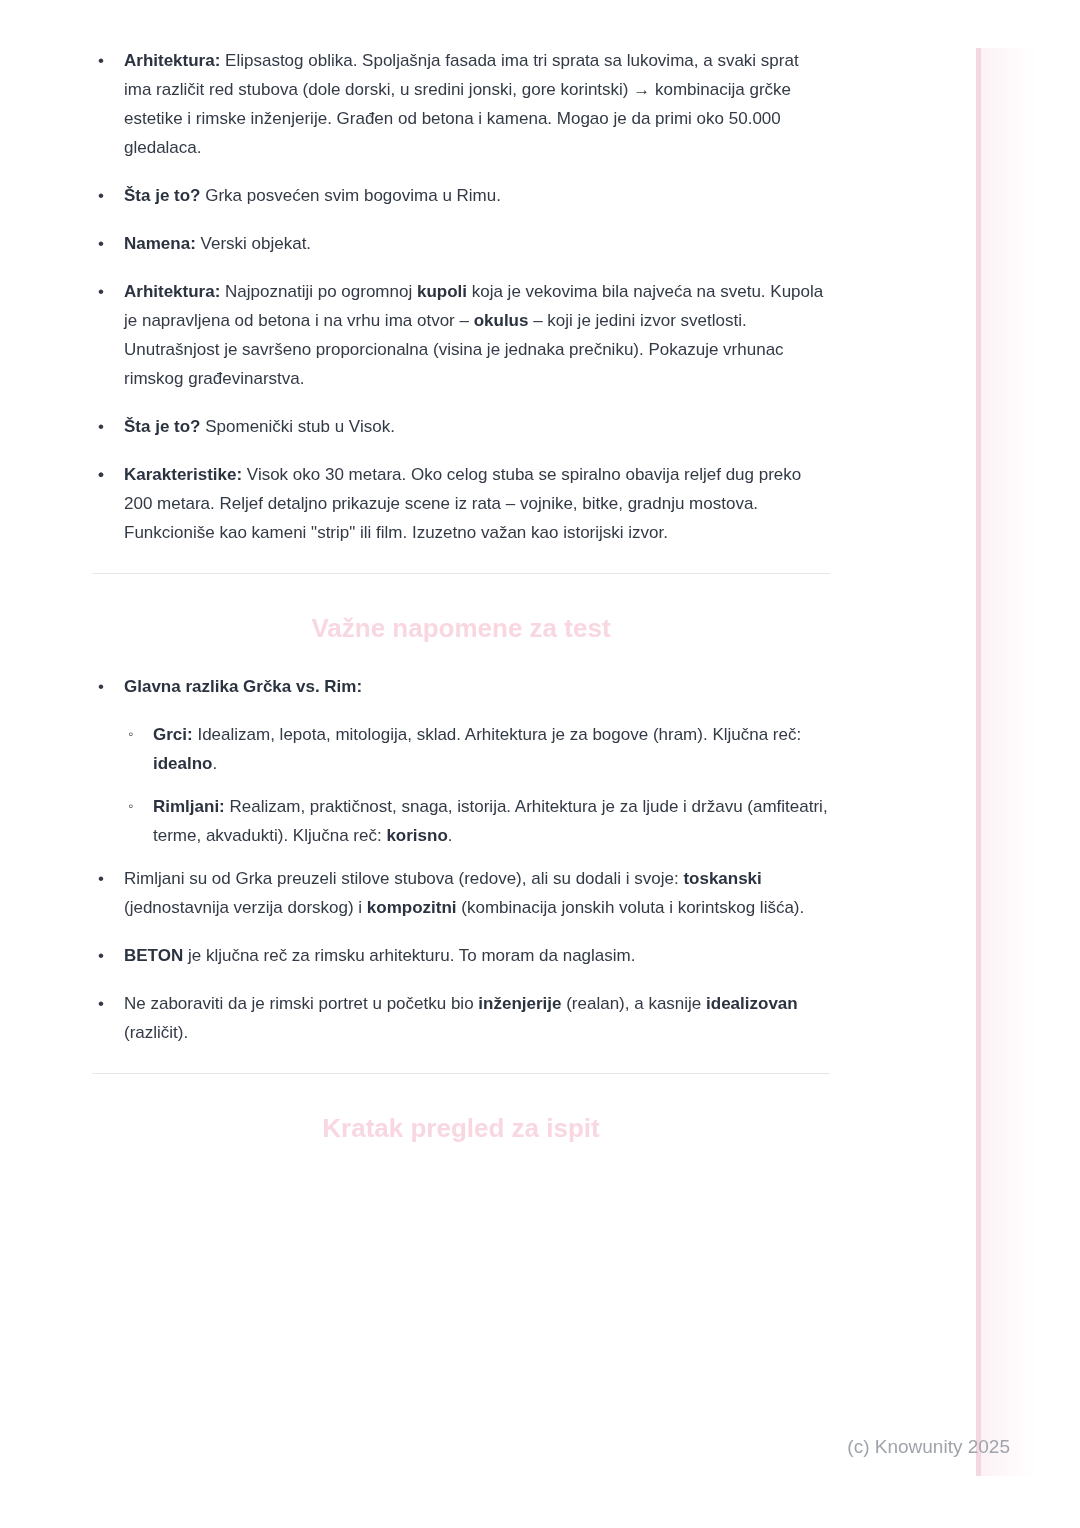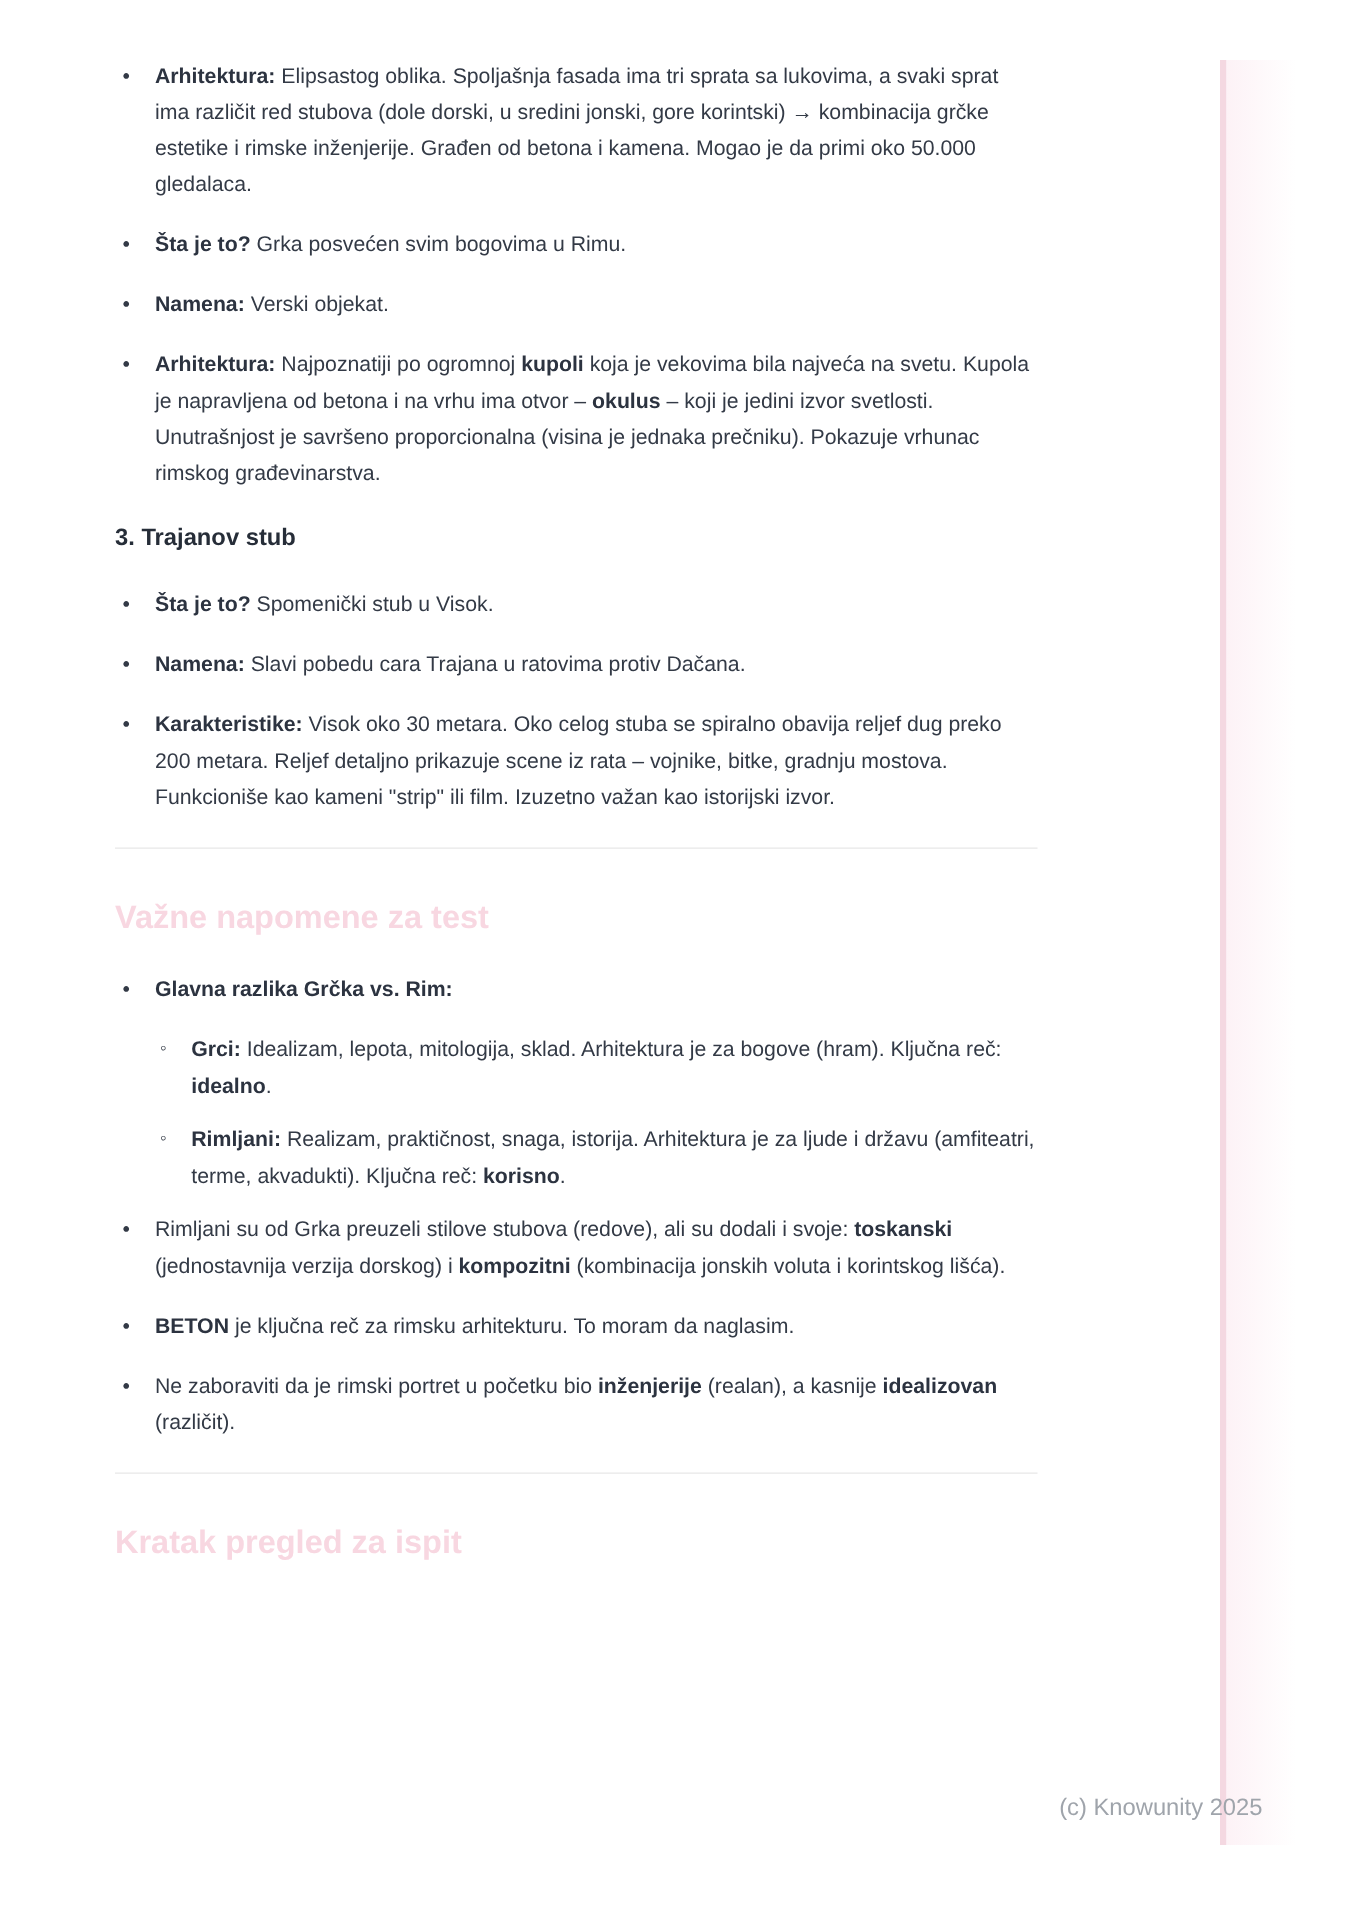--- a/index.html
+++ b/index.html
@@ -52,20 +52,21 @@
     color: #262d38;
     margin: 26px 0 26px 0;
     line-height: 24px;
   }
   h2.h2 {
     font-size: 26px;
     font-weight: 700;
     color: #f8d7e1;
     margin: 0 0 28px 0;
     line-height: 32px;
+    text-align: center;
   }
   hr.divider {
     border: none;
     border-top: 1px solid #e7e7e7;
     margin: 26px 0 38px 0;
     width: 100%;
   }
   .footer-note {
     position: absolute;
     top: 1438px;
@@ -93,23 +94,22 @@
 </style>
 </head>
 <body>
 
 <div class="page">
   <div class="content">
       <div class="bullet bullet-l1"><span class="marker m1">•</span><span><strong>Arhitektura:</strong><span> Elipsastog oblika. Spoljašnja fasada ima tri sprata sa lukovima, a svaki sprat ima različit red stubova (dole dorski, u sredini jonski, gore korintski) → kombinacija grčke estetike i rimske inženjerije. Građen od betona i kamena. Mogao je da primi oko 50.000 gledalaca.</span></span></div>
       <div class="bullet bullet-l1"><span class="marker m1">•</span><span><strong>Šta je to?</strong><span> Grka posvećen svim bogovima u Rimu.</span></span></div>
       <div class="bullet bullet-l1"><span class="marker m1">•</span><span><strong>Namena:</strong><span> Verski objekat.</span></span></div>
       <div class="bullet bullet-l1"><span class="marker m1">•</span><span><strong>Arhitektura:</strong><span> Najpoznatiji po ogromnoj </span><strong>kupoli</strong><span> koja je vekovima bila najveća na svetu. Kupola je napravljena od betona i na vrhu ima otvor – </span><strong>okulus</strong><span> – koji je jedini izvor svetlosti. Unutrašnjost je savršeno proporcionalna (visina je jednaka prečniku). Pokazuje vrhunac rimskog građevinarstva.</span></span></div>
-      <h3 class="h3">3. Trajanov stub</h3>
       <div class="bullet bullet-l1"><span class="marker m1">•</span><span><strong>Šta je to?</strong><span> Spomenički stub u Visok.</span></span></div>
-      <div class="bullet bullet-l1"><span class="marker m1">•</span><span><strong>Namena:</strong><span> Slavi pobedu cara Trajana u ratovima protiv Dačana.</span></span></div>
+      <div class="bullet bullet-l1"><span class="marker m1">•</span></div>
       <div class="bullet bullet-l1"><span class="marker m1">•</span><span><strong>Karakteristike:</strong><span> Visok oko 30 metara. Oko celog stuba se spiralno obavija reljef dug preko 200 metara. Reljef detaljno prikazuje scene iz rata – vojnike, bitke, gradnju mostova. Funkcioniše kao kameni "strip" ili film. Izuzetno važan kao istorijski izvor.</span></span></div>
       <hr class="divider">
       <h2 class="h2">Važne napomene za test</h2>
       <div class="bullet bullet-l1"><span class="marker m1">•</span><span><strong>Glavna razlika Grčka vs. Rim:</strong></span></div>
       <div class="bullet bullet-l2"><span class="marker m2">◦</span><span><strong>Grci:</strong><span> Idealizam, lepota, mitologija, sklad. Arhitektura je za bogove (hram). Ključna reč: </span><strong>idealno</strong><span>.</span></span></div>
       <div class="bullet bullet-l2"><span class="marker m2">◦</span><span><strong>Rimljani:</strong><span> Realizam, praktičnost, snaga, istorija. Arhitektura je za ljude i državu (amfiteatri, terme, akvadukti). Ključna reč: </span><strong>korisno</strong><span>.</span></span></div>
       <div class="bullet bullet-l1"><span class="marker m1">•</span><span><span>Rimljani su od Grka preuzeli stilove stubova (redove), ali su dodali i svoje: </span><strong>toskanski</strong><span> (jednostavnija verzija dorskog) i </span><strong>kompozitni</strong><span> (kombinacija jonskih voluta i korintskog lišća).</span></span></div>
       <div class="bullet bullet-l1"><span class="marker m1">•</span><span><strong>BETON</strong><span> je ključna reč za rimsku arhitekturu. To moram da naglasim.</span></span></div>
       <div class="bullet bullet-l1"><span class="marker m1">•</span><span><span>Ne zaboraviti da je rimski portret u početku bio </span><strong>inženjerije</strong><span> (realan), a kasnije </span><strong>idealizovan</strong><span> (različit).</span></span></div>
       <hr class="divider">

